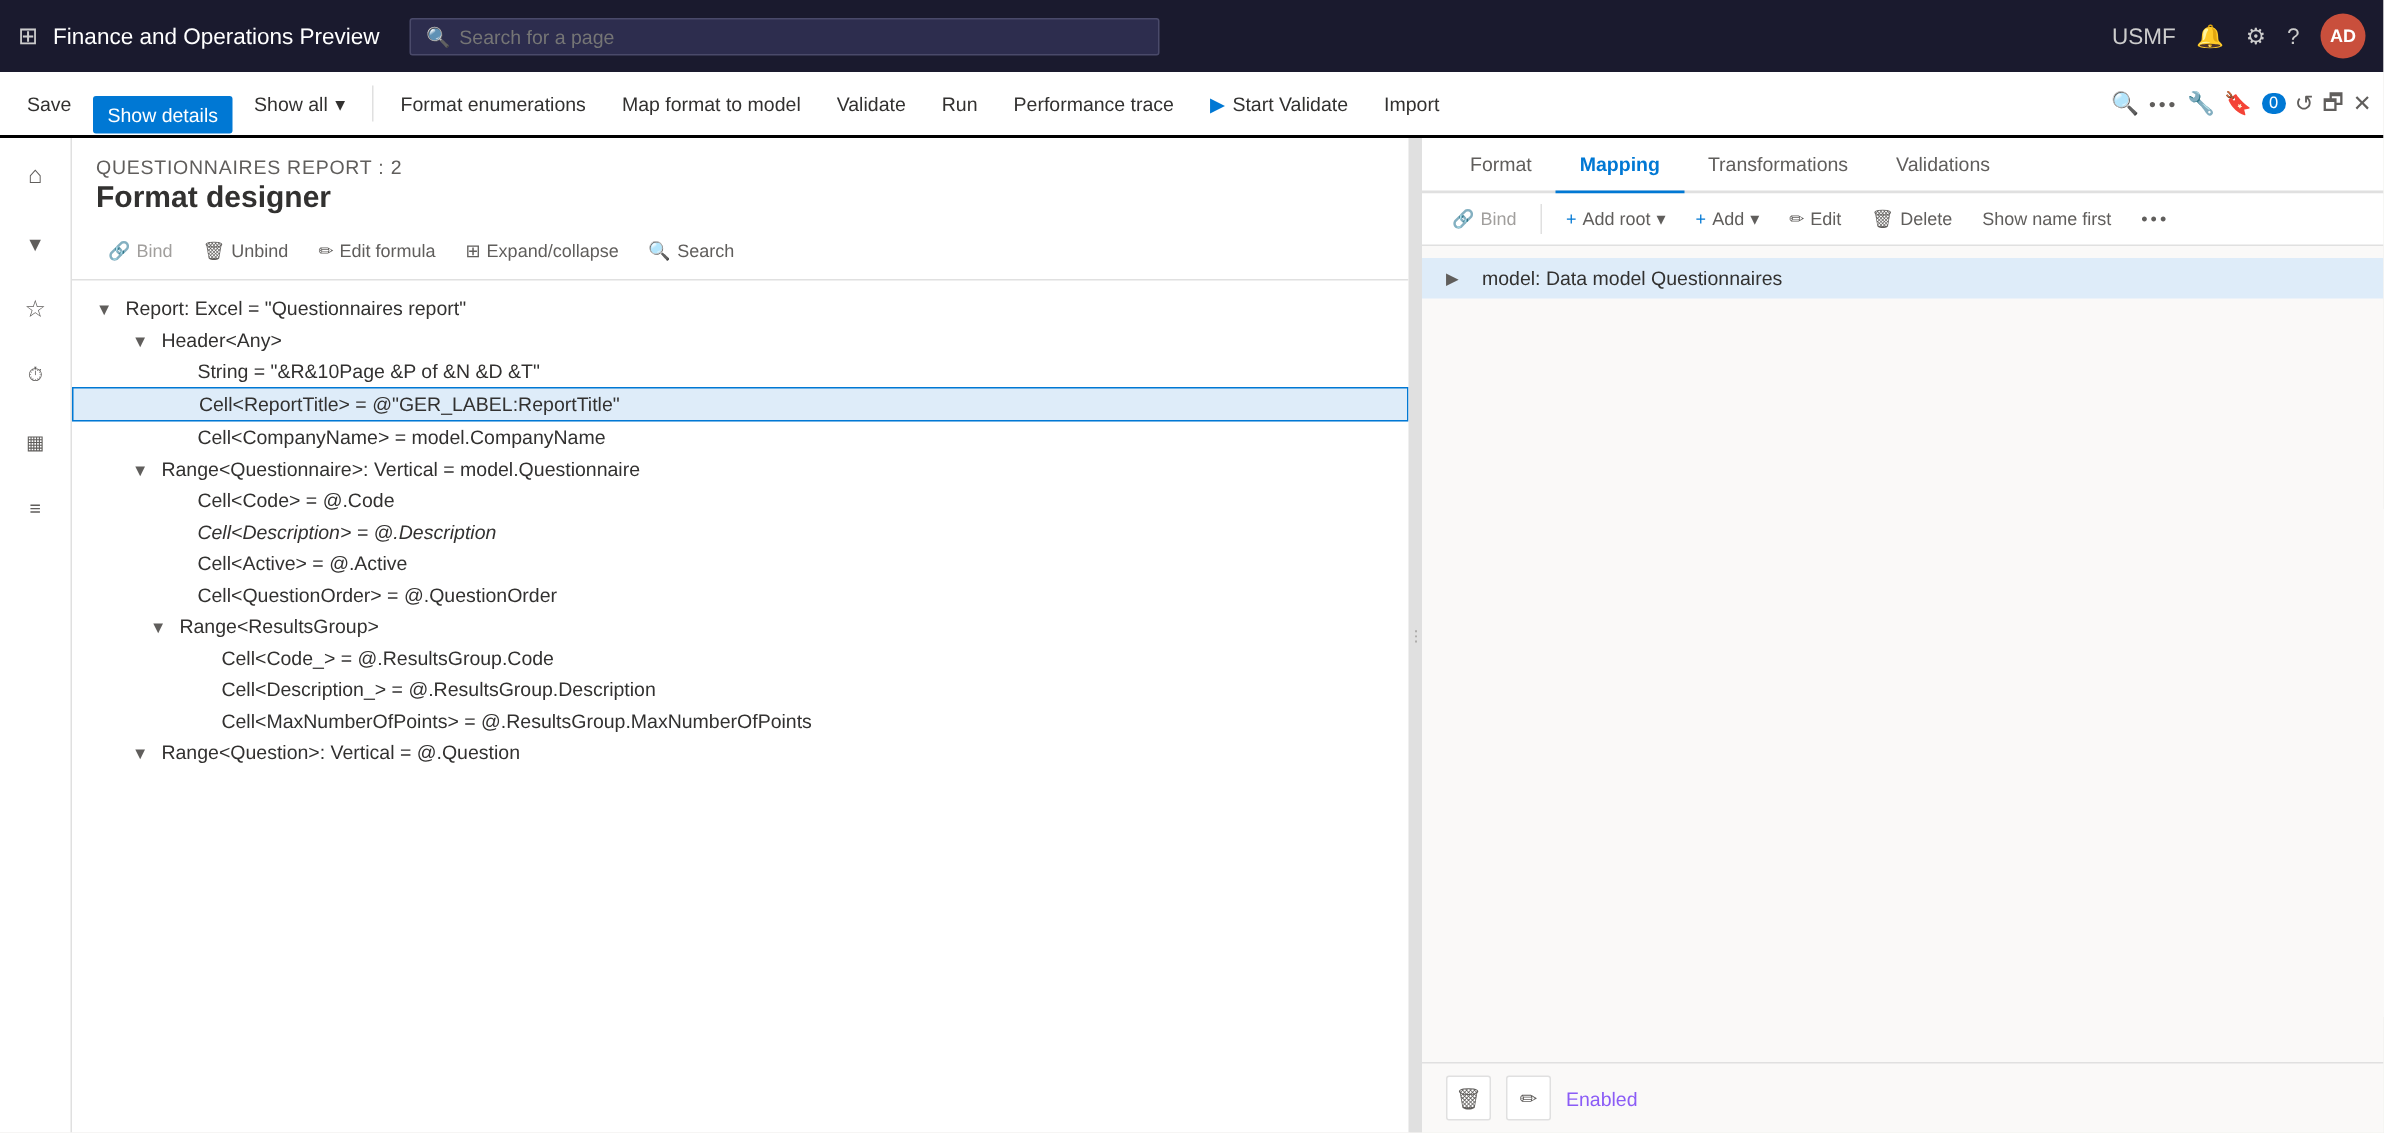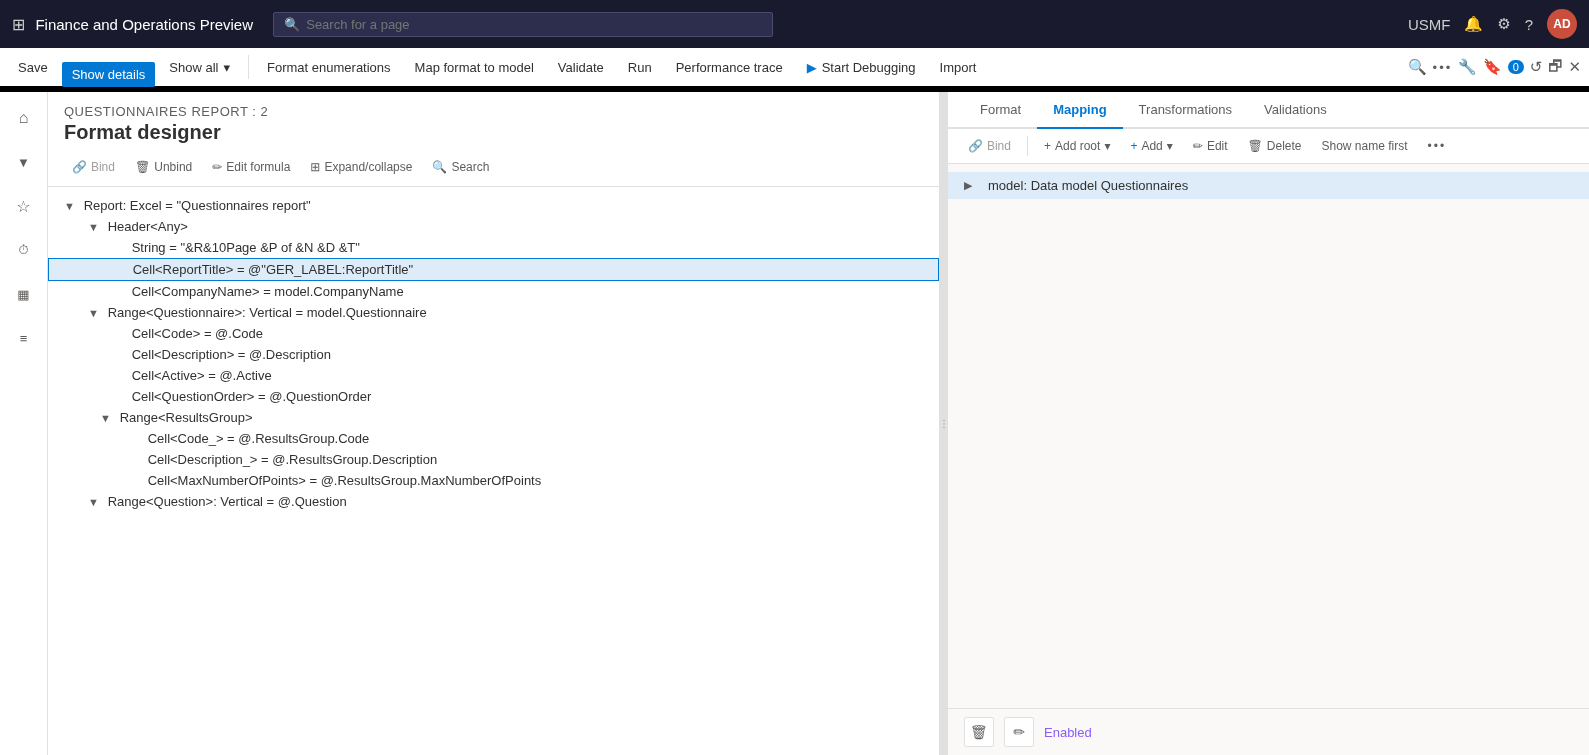--- a/index.html
+++ b/index.html
@@ -34,21 +34,21 @@
       width: 30px; height: 30px; border-radius: 50%;
       background: #c94f3c; color: white;
       display: flex; align-items: center; justify-content: center;
       font-size: 12px; font-weight: 600;
     }
 
     
     .toolbar {
       height: 44px;
       background: white;
-      border-bottom: 6px solid #000000;
+      border-bottom: 2px solid #000000;
       display: flex;
       align-items: center;
       padding: 0 8px;
       gap: 4px;
     }
     .toolbar-btn {
       padding: 5px 10px;
       border: none;
       background: transparent;
       cursor: pointer;
@@ -264,21 +264,21 @@
     <span>▾</span>
   </button>
   <div class="toolbar-divider"></div>
   <button class="toolbar-btn">Format enumerations</button>
   <button class="toolbar-btn">Map format to model</button>
   <button class="toolbar-btn">Validate</button>
   <button class="toolbar-btn">Run</button>
   <button class="toolbar-btn">Performance trace</button>
   <button class="toolbar-btn">
     <span style="color:#0078d4;">▶</span>
-    <span>Start Debugging</span>
+    <span>Start Validate</span>
   </button>
   <button class="toolbar-btn">Import</button>
   <div style="margin-left: auto; display:flex; gap:6px; align-items:center;">
     <span style="font-size:15px; color:#605e5c; cursor:pointer;">🔍</span>
     <span style="font-size:13px; color:#605e5c; cursor:pointer; letter-spacing:2px;">•••</span>
     <span style="font-size:15px; color:#605e5c; cursor:pointer;">🔧</span>
     <span style="font-size:15px; color:#0078d4; cursor:pointer;">🔖</span>
     <span style="font-size:11px;background:#0078d4;color:white;border-radius:10px;padding:1px 5px;">0</span>
     <span style="font-size:15px; color:#605e5c; cursor:pointer;">↺</span>
     <span style="font-size:15px; color:#605e5c; cursor:pointer;">🗗</span>
@@ -356,21 +356,21 @@
       <div class="tree-node" style="padding-left: 40px;">
         <span class="toggle">▼</span>
         <span class="node-text">Range&lt;Questionnaire&gt;: Vertical = model.Questionnaire</span>
       </div>
 
       <div class="tree-node" style="padding-left: 64px;">
         <span class="toggle">&nbsp;&nbsp;</span>
         <span class="node-text">Cell&lt;Code&gt; = @.Code</span>
       </div>
 
-      <div class="tree-node" style="padding-left: 64px;">
+      <div class="tree-node" style="padding-left: 64px; font-style: italic;">
         <span class="toggle">&nbsp;&nbsp;</span>
         <span class="node-text">Cell&lt;Description&gt; = @.Description</span>
       </div>
 
 
       <div class="tree-node" style="padding-left: 64px;">
         <span class="toggle">&nbsp;&nbsp;</span>
         <span class="node-text">Cell&lt;Active&gt; = @.Active</span>
       </div>
 

